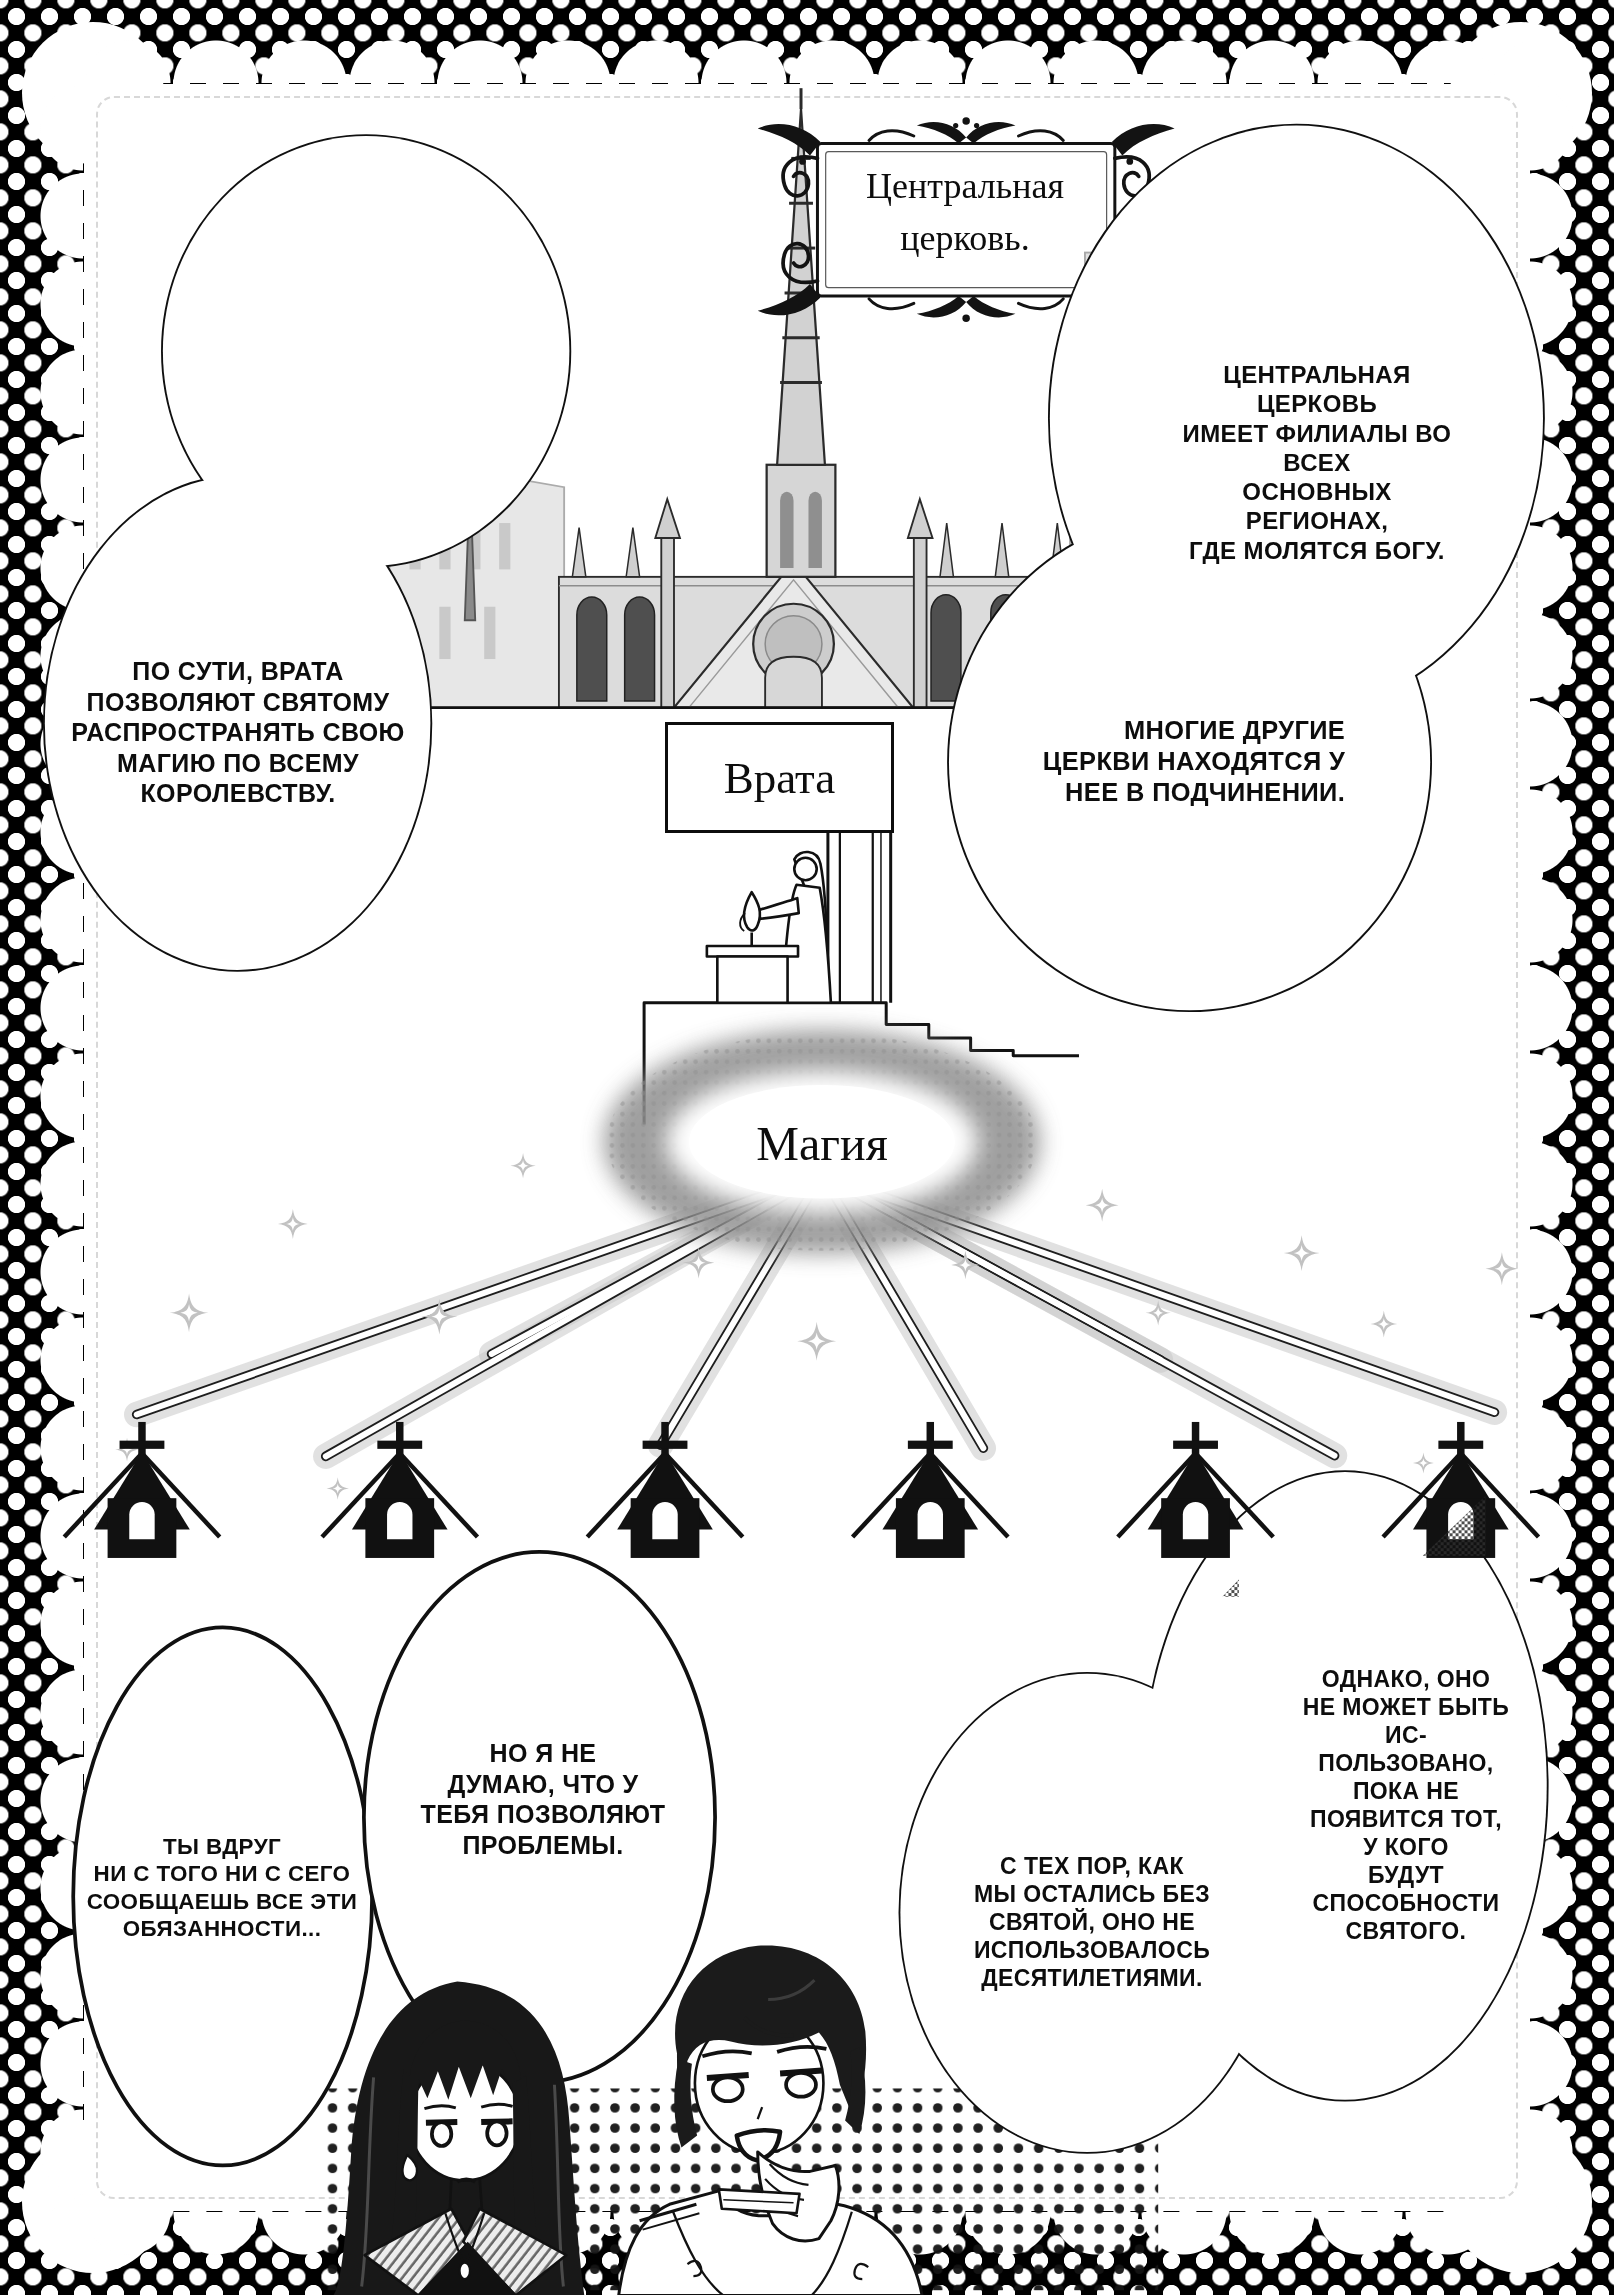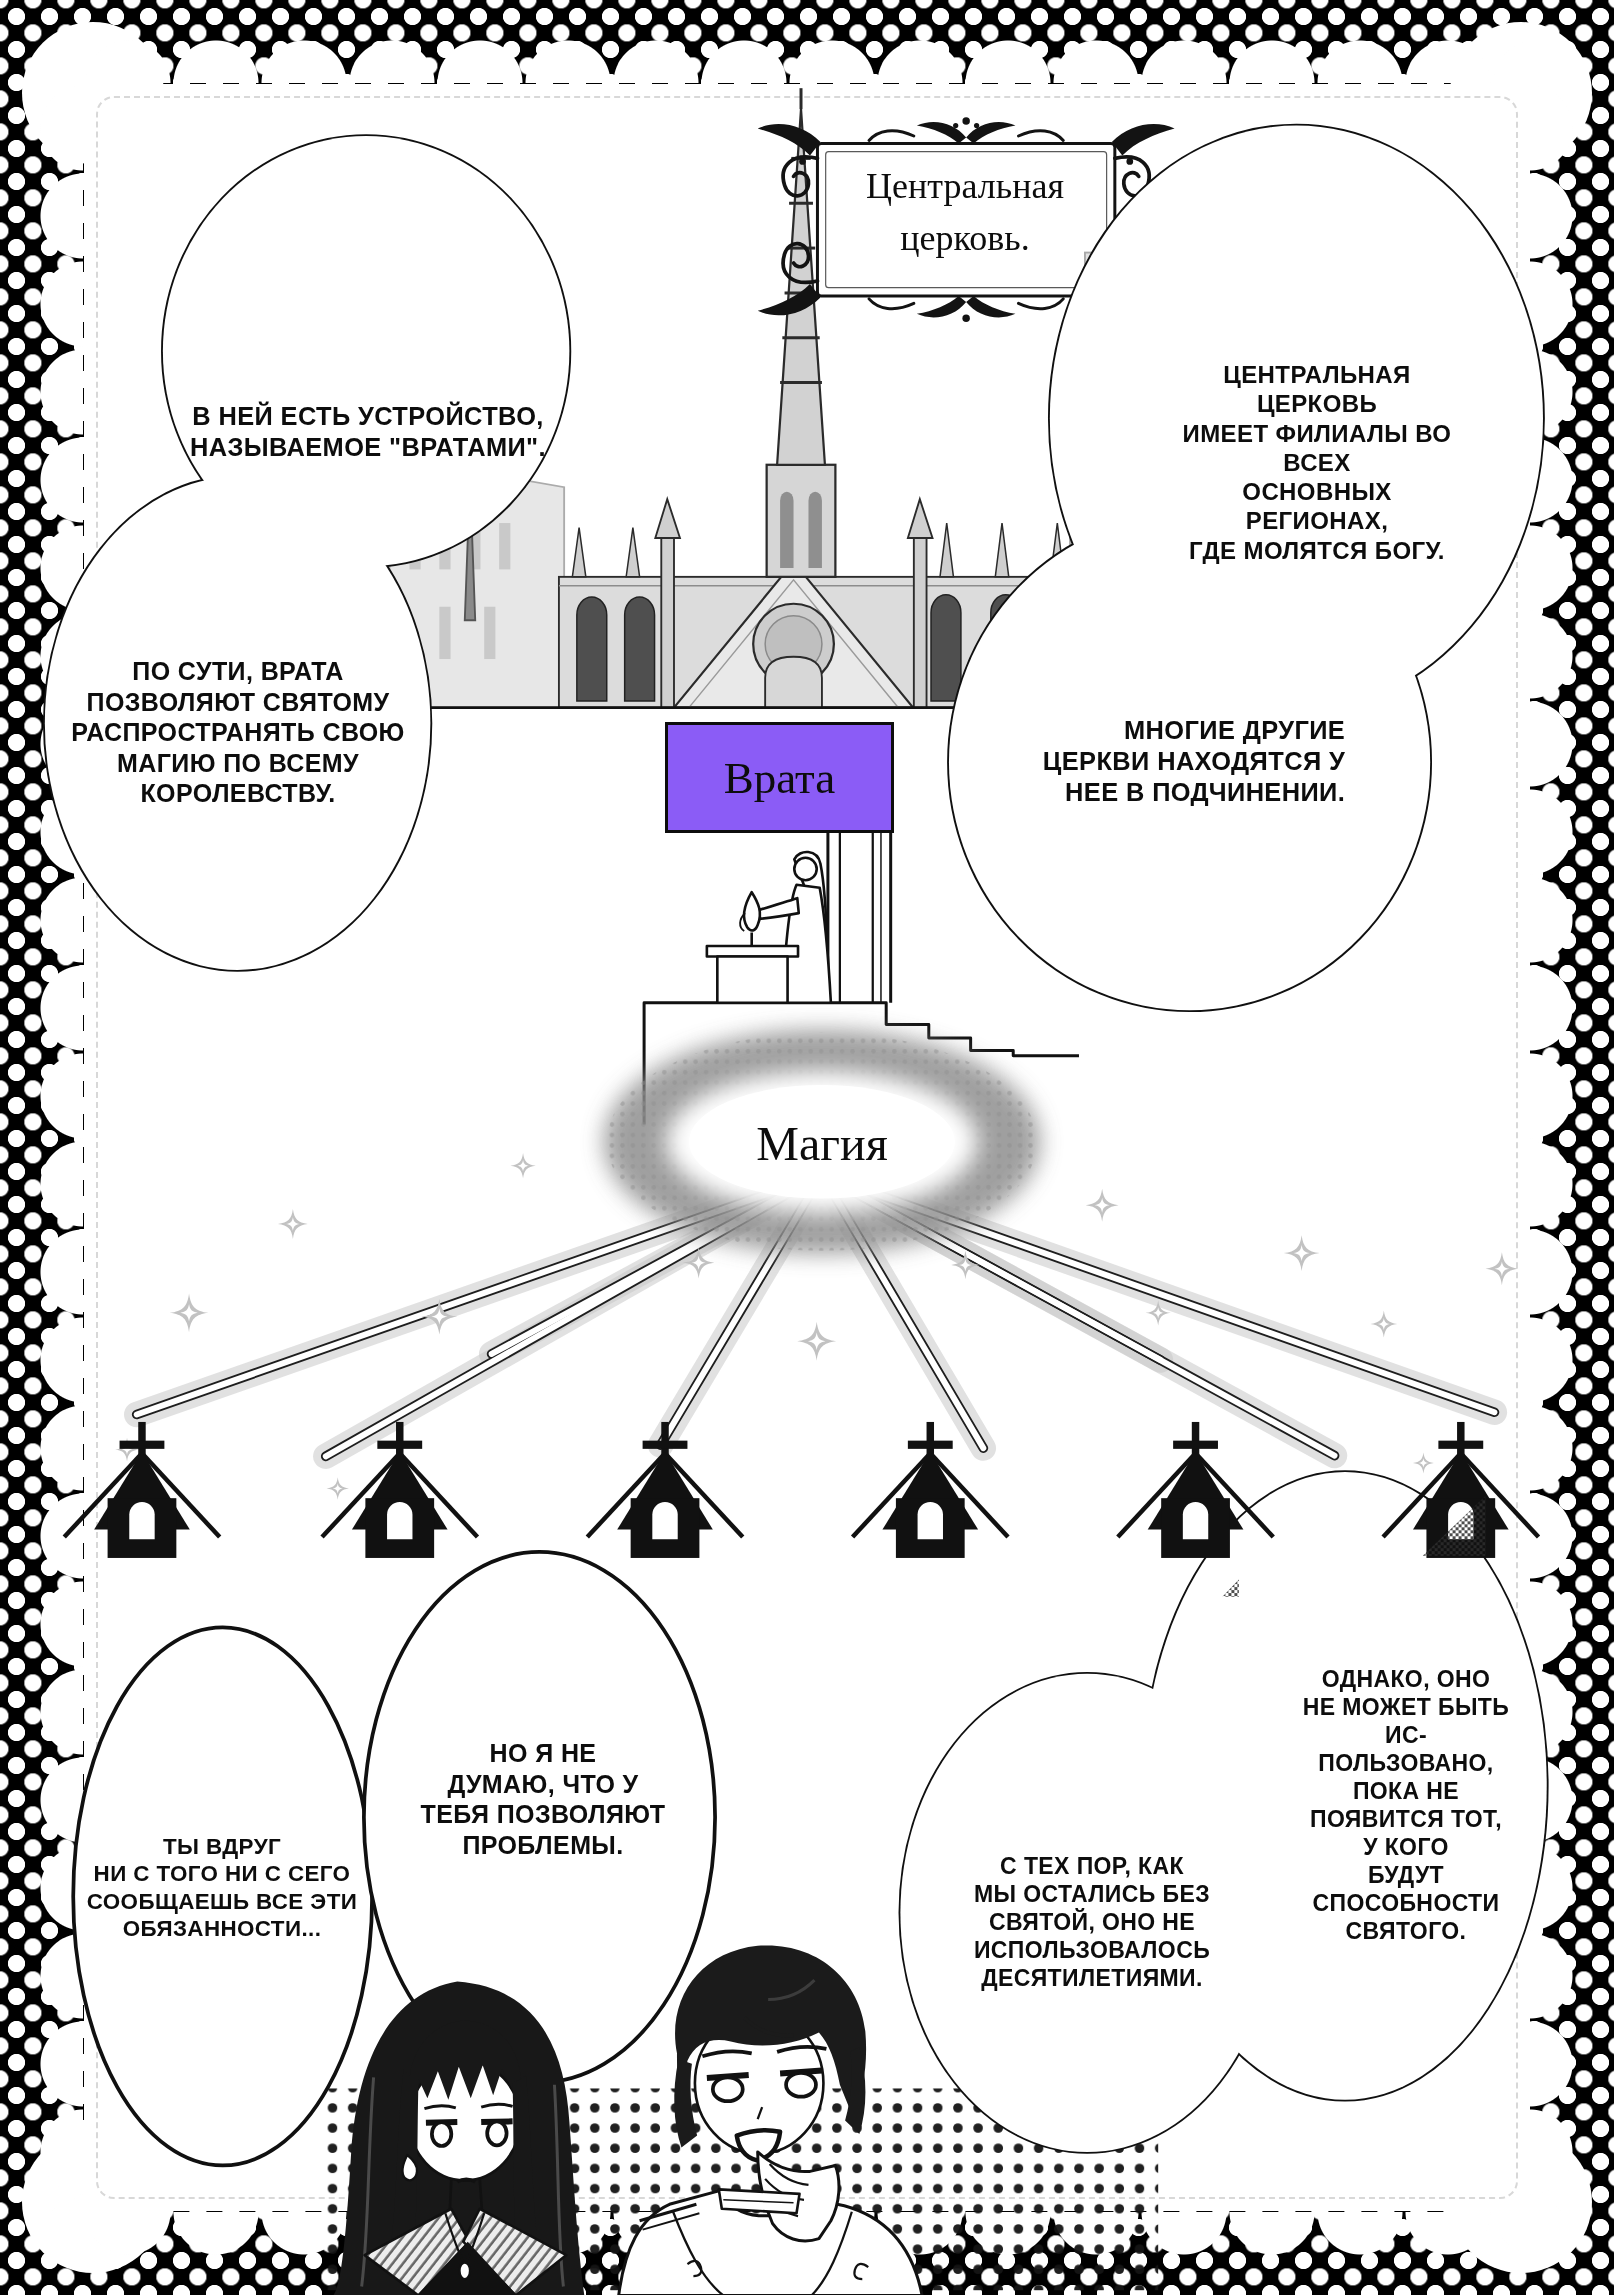--- a/index.html
+++ b/index.html
@@ -32,21 +32,21 @@
   .rayGlow line{stroke:#c9c9c9;stroke-width:34;stroke-linecap:round;opacity:.55}
   .rayEdge line{stroke:#1e1e1e;stroke-width:13;stroke-linecap:round}
   .rayCore line{stroke:#fff;stroke-width:8;stroke-linecap:round}
   .bStroke{fill:#fff;stroke:#101010;stroke-width:5}
   .bFill{fill:#fff}
   
   .ov{position:absolute;z-index:3;transform:translate(-50%,-50%);text-align:center;
       white-space:pre-line;color:#0d0d0d;}
   .dlg{font-weight:700;line-height:1.22;letter-spacing:0.4px;}
   .serif{font-family:"Liberation Serif","DejaVu Serif",serif;font-weight:400;}
-  .labelbox{position:absolute;z-index:3;background:#8b5cf6;border:3.7px solid #0d0d0d;
+  .labelbox{position:absolute;z-index:3;background:#ffffff;border:3.7px solid #0d0d0d;
       display:flex;align-items:center;justify-content:center;
       font-family:"Liberation Serif","DejaVu Serif",serif;color:#0d0d0d;}
 </style>
 </head>
 <body>
 
 <div id="page">
 
   <div class="border-dots"></div>
   <div class="lace-corner lc-tl"></div>
@@ -372,22 +372,20 @@
       <line x1="856" y1="2972" x2="932" y2="2950" stroke="#111" stroke-width="4"></line>
       <line x1="860" y1="2984" x2="936" y2="2962" stroke="#111" stroke-width="2.5"></line>
       <path d="M920,3030 q14,-10 18,4 q3,12 -10,12" stroke="#111" stroke-width="3" fill="none"></path>
       <path d="M1162,3034 q-14,-10 -18,4 q-3,12 10,12" stroke="#111" stroke-width="3" fill="none"></path>
     </g>
   </svg>
 
   <div class="ov serif" style="left:965px;top:212px;font-size:36px;line-height:1.45;">Центральная
 церковь.</div>
 
-  <div class="ov dlg" style="left:368px;top:432px;font-size:25.4px;">В НЕЙ ЕСТЬ УСТРОЙСТВО,
-НАЗЫВАЕМОЕ "ВРАТАМИ".</div>
 
   <div class="ov dlg" style="left:238px;top:732px;font-size:25px;">ПО СУТИ, ВРАТА
 ПОЗВОЛЯЮТ СВЯТОМУ
 РАСПРОСТРАНЯТЬ СВОЮ
 МАГИЮ ПО ВСЕМУ
 КОРОЛЕВСТВУ.</div>
 
   <div class="ov dlg" style="left:1317px;top:462px;font-size:24px;">ЦЕНТРАЛЬНАЯ ЦЕРКОВЬ
 ИМЕЕТ ФИЛИАЛЫ ВО ВСЕХ
 ОСНОВНЫХ РЕГИОНАХ,

